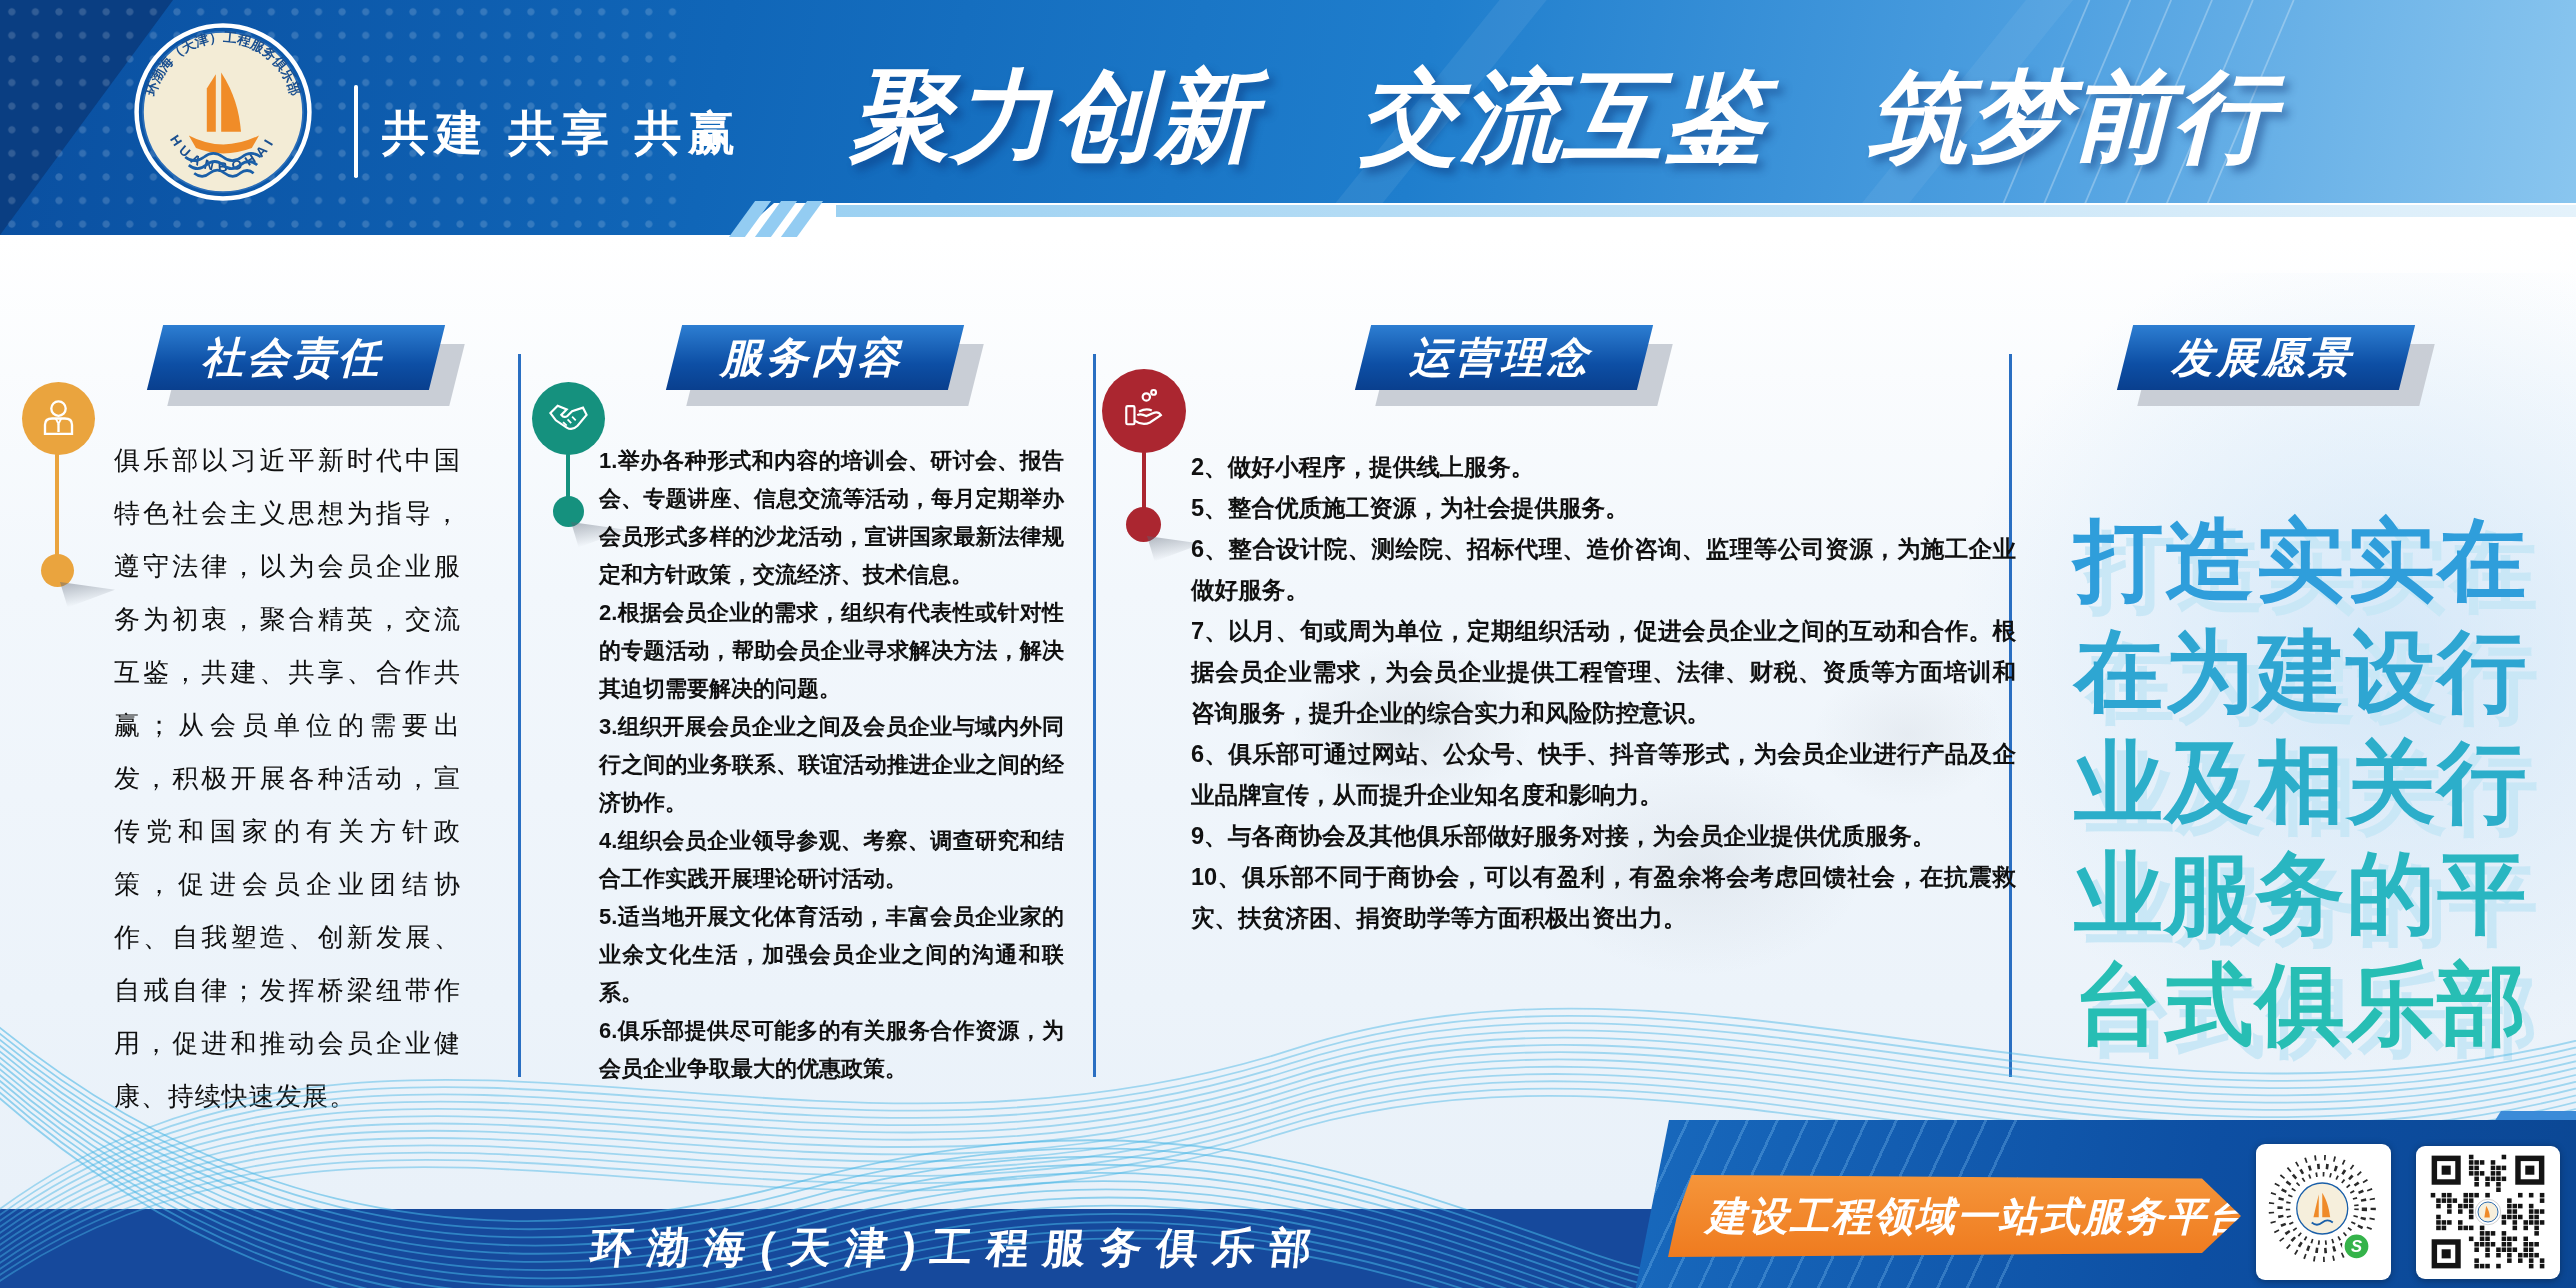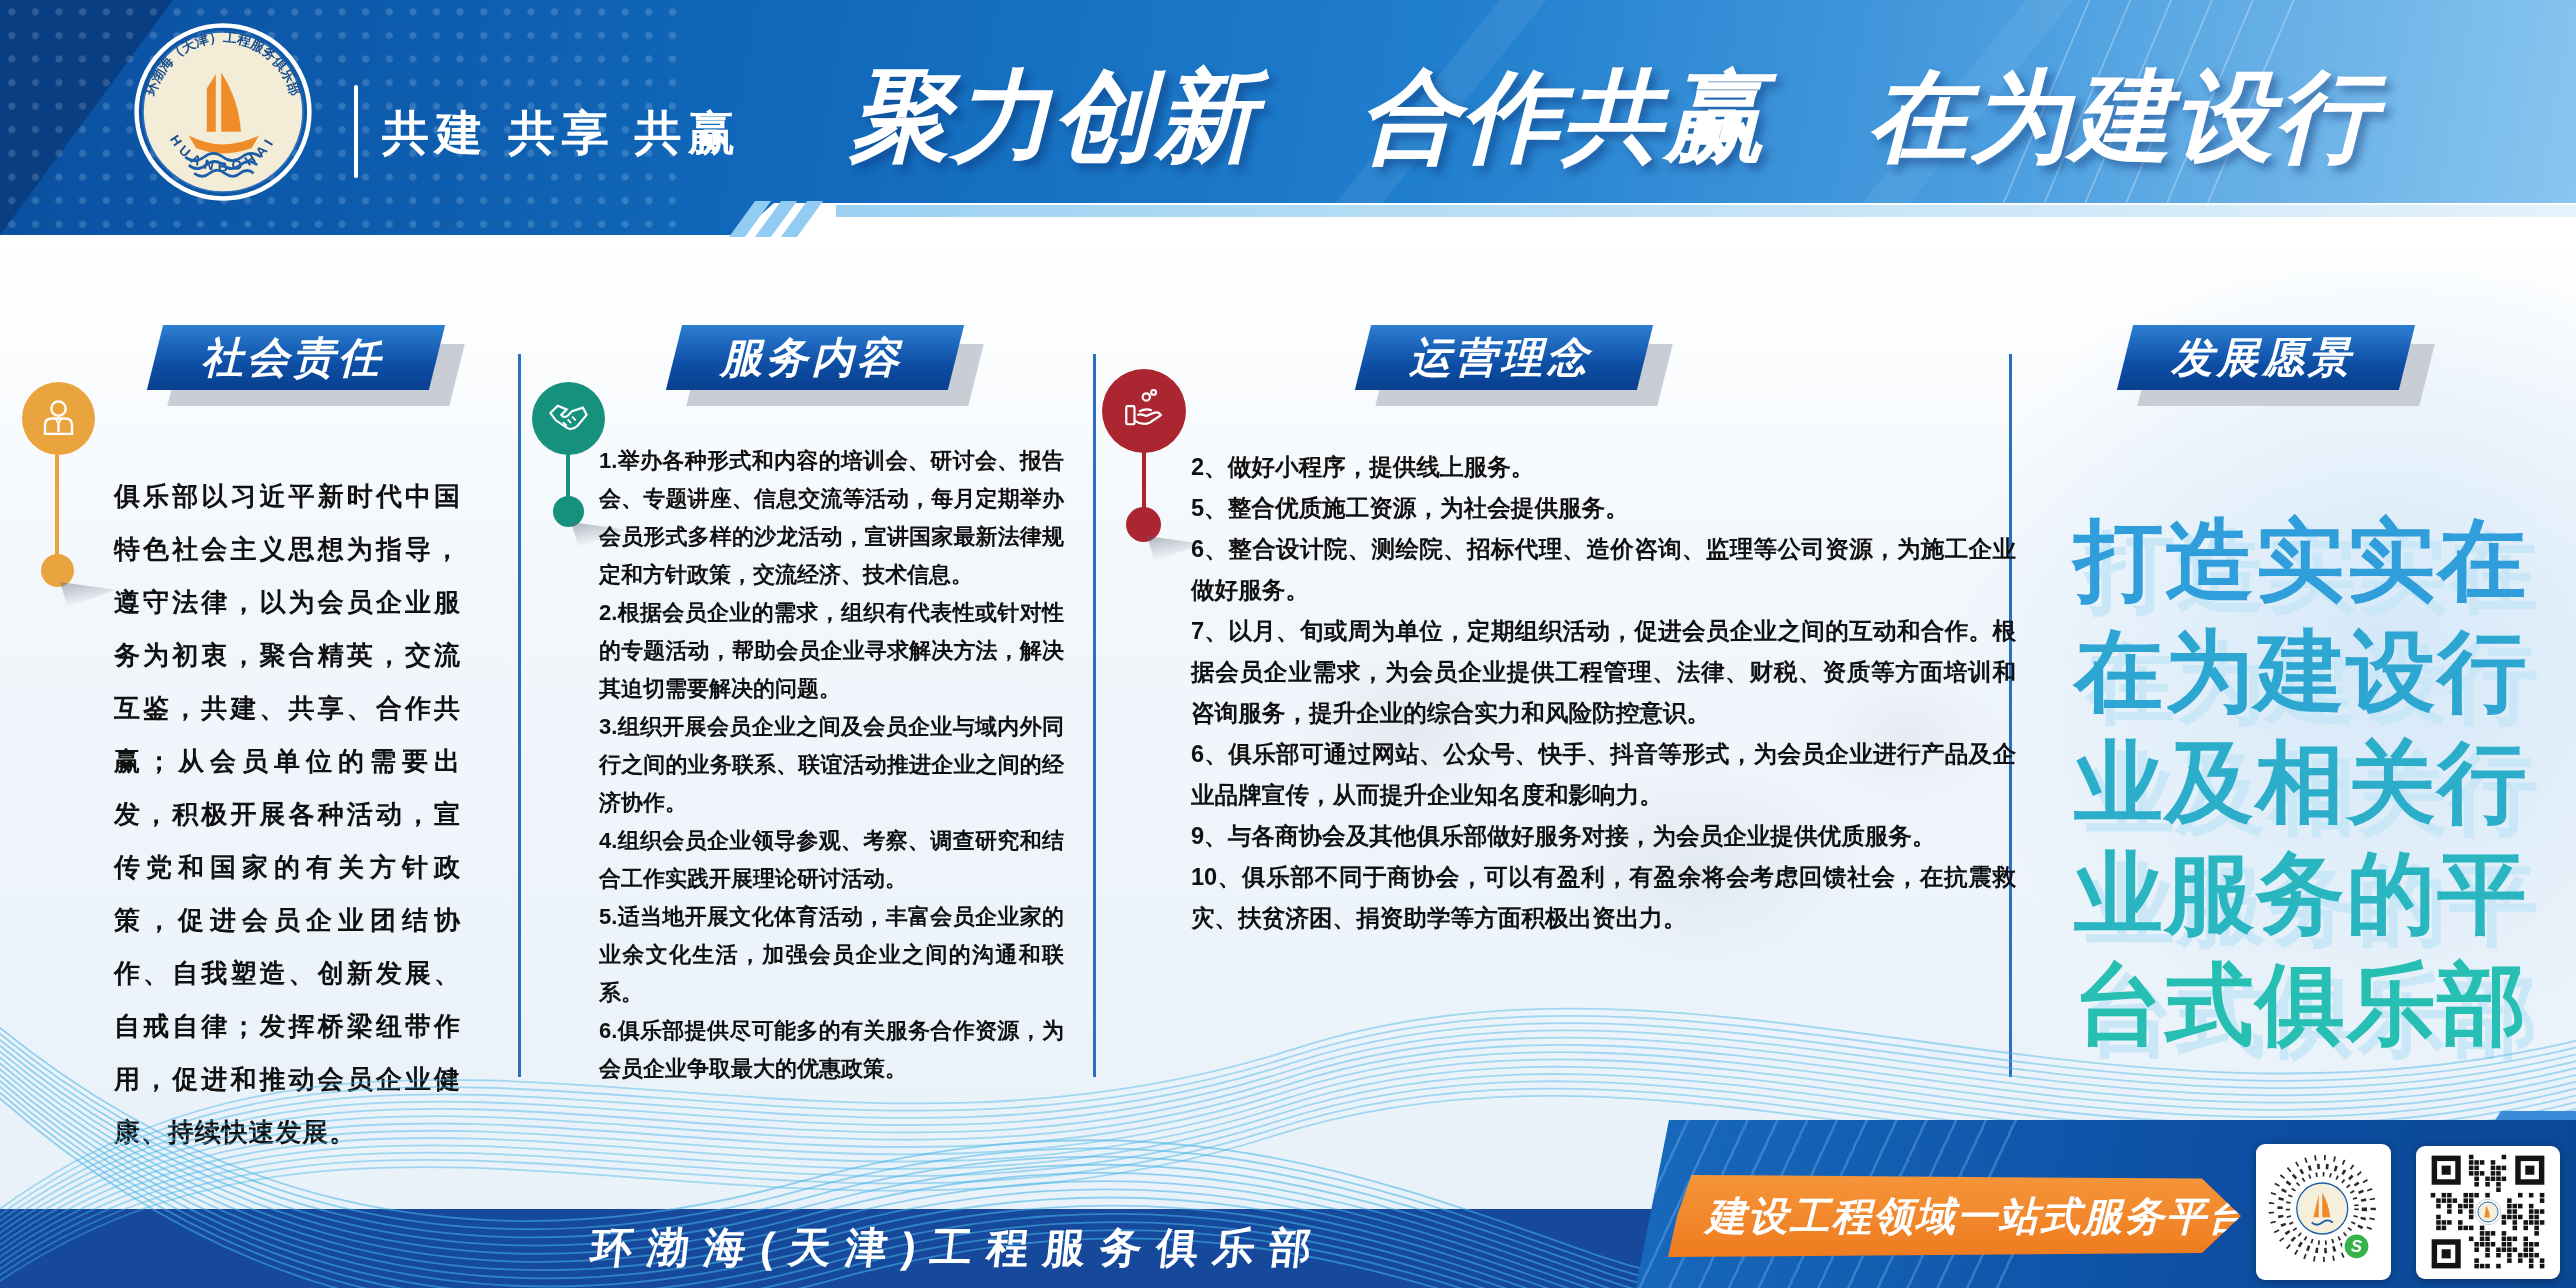--- a/index.html
+++ b/index.html
@@ -47,21 +47,21 @@
   .l3{left:1142px;top:451px;height:58px;background:#ab2630;}
   .tl-dot{position:absolute;border-radius:50%;}
   .dt1{left:41px;top:554px;width:33px;height:33px;background:#eaa43e;}
   .dt2{left:553px;top:496px;width:31px;height:31px;background:#15917e;}
   .dt3{left:1126px;top:507px;width:35px;height:35px;background:#ab2630;}
   .swoosh{position:absolute;width:55px;height:25.5px;opacity:.45;
     background:linear-gradient(170deg,#5a6473,rgba(90,100,115,0) 75%);
     clip-path:polygon(0 0,100% 30%,14% 100%);}
   .sw1{left:60px;top:582px}.sw2{left:571px;top:522px}.sw3{left:1147px;top:536px}
   .col-text{position:absolute;color:#101010;text-align:justify;}
-  .t1{left:114px;top:470px;width:347px;font-size:26px;font-weight:700;line-height:53px;letter-spacing:0.9px;}
+  .t1{left:114px;top:434px;width:347px;font-size:26px;font-weight:400;line-height:53px;letter-spacing:0.9px;}
   .t2{left:591px;top:442px;width:465px;font-size:22px;font-weight:600;line-height:38px;margin-left:8px;}
   .t3{left:1191px;top:447px;width:825px;font-size:23.6px;font-weight:600;line-height:41px;}
   .map-wm{position:absolute;left:1236px;top:582px;width:800px;height:509px;
     background:radial-gradient(ellipse 173px 118px at 22% 28%,rgba(110,120,132,.10),rgba(0,0,0,0) 70%),
                radial-gradient(ellipse 236px 155px at 58% 56%,rgba(110,120,132,.09),rgba(0,0,0,0) 70%),
                radial-gradient(ellipse 136px 100px at 84% 30%,rgba(110,120,132,.08),rgba(0,0,0,0) 70%);}
   
   .vision{position:absolute;left:2074px;top:505px;width:491px;font-size:89px;font-weight:bold;
     line-height:111px;letter-spacing:1.8px;white-space:nowrap;}
   .vision div{display:block;}
@@ -131,21 +131,21 @@
         <path d="M62,126 Q100,146 140,126 L132,140 Q100,152 70,140 Z" fill="#f08c28"></path>
       </g>
       <g fill="none" stroke="#1a5fa8" stroke-width="3">
         <path d="M58,150 q10,8 21,0 q10,-8 21,0 q10,8 21,0 q10,-8 21,0"></path>
         <path d="M62,159 q10,8 19,0 q10,-8 19,0 q10,8 19,0 q10,-8 19,0"></path>
         <path d="M68,168 q9,7 17,0 q9,-7 17,0 q9,7 17,0 q8,-6 15,0"></path>
       </g>
     </svg>
     <div class="hdr-divider"></div>
     <div class="slogan">共建 共享 共赢</div>
-    <div class="main-title">聚力创新　合作共赢　在为建设行</div>
+    <div class="main-title">聚力创新　交流互鉴　筑梦前行</div>
   </div>
   <div class="sub-stripe s1"></div>
   <div class="sub-stripe s2"></div>
   <div class="sub-stripe s3"></div>
   <div class="sub-bar"></div>
 
   <div class="divider d1"></div>
   <div class="divider d2"></div>
   <div class="divider d3"></div>
 

